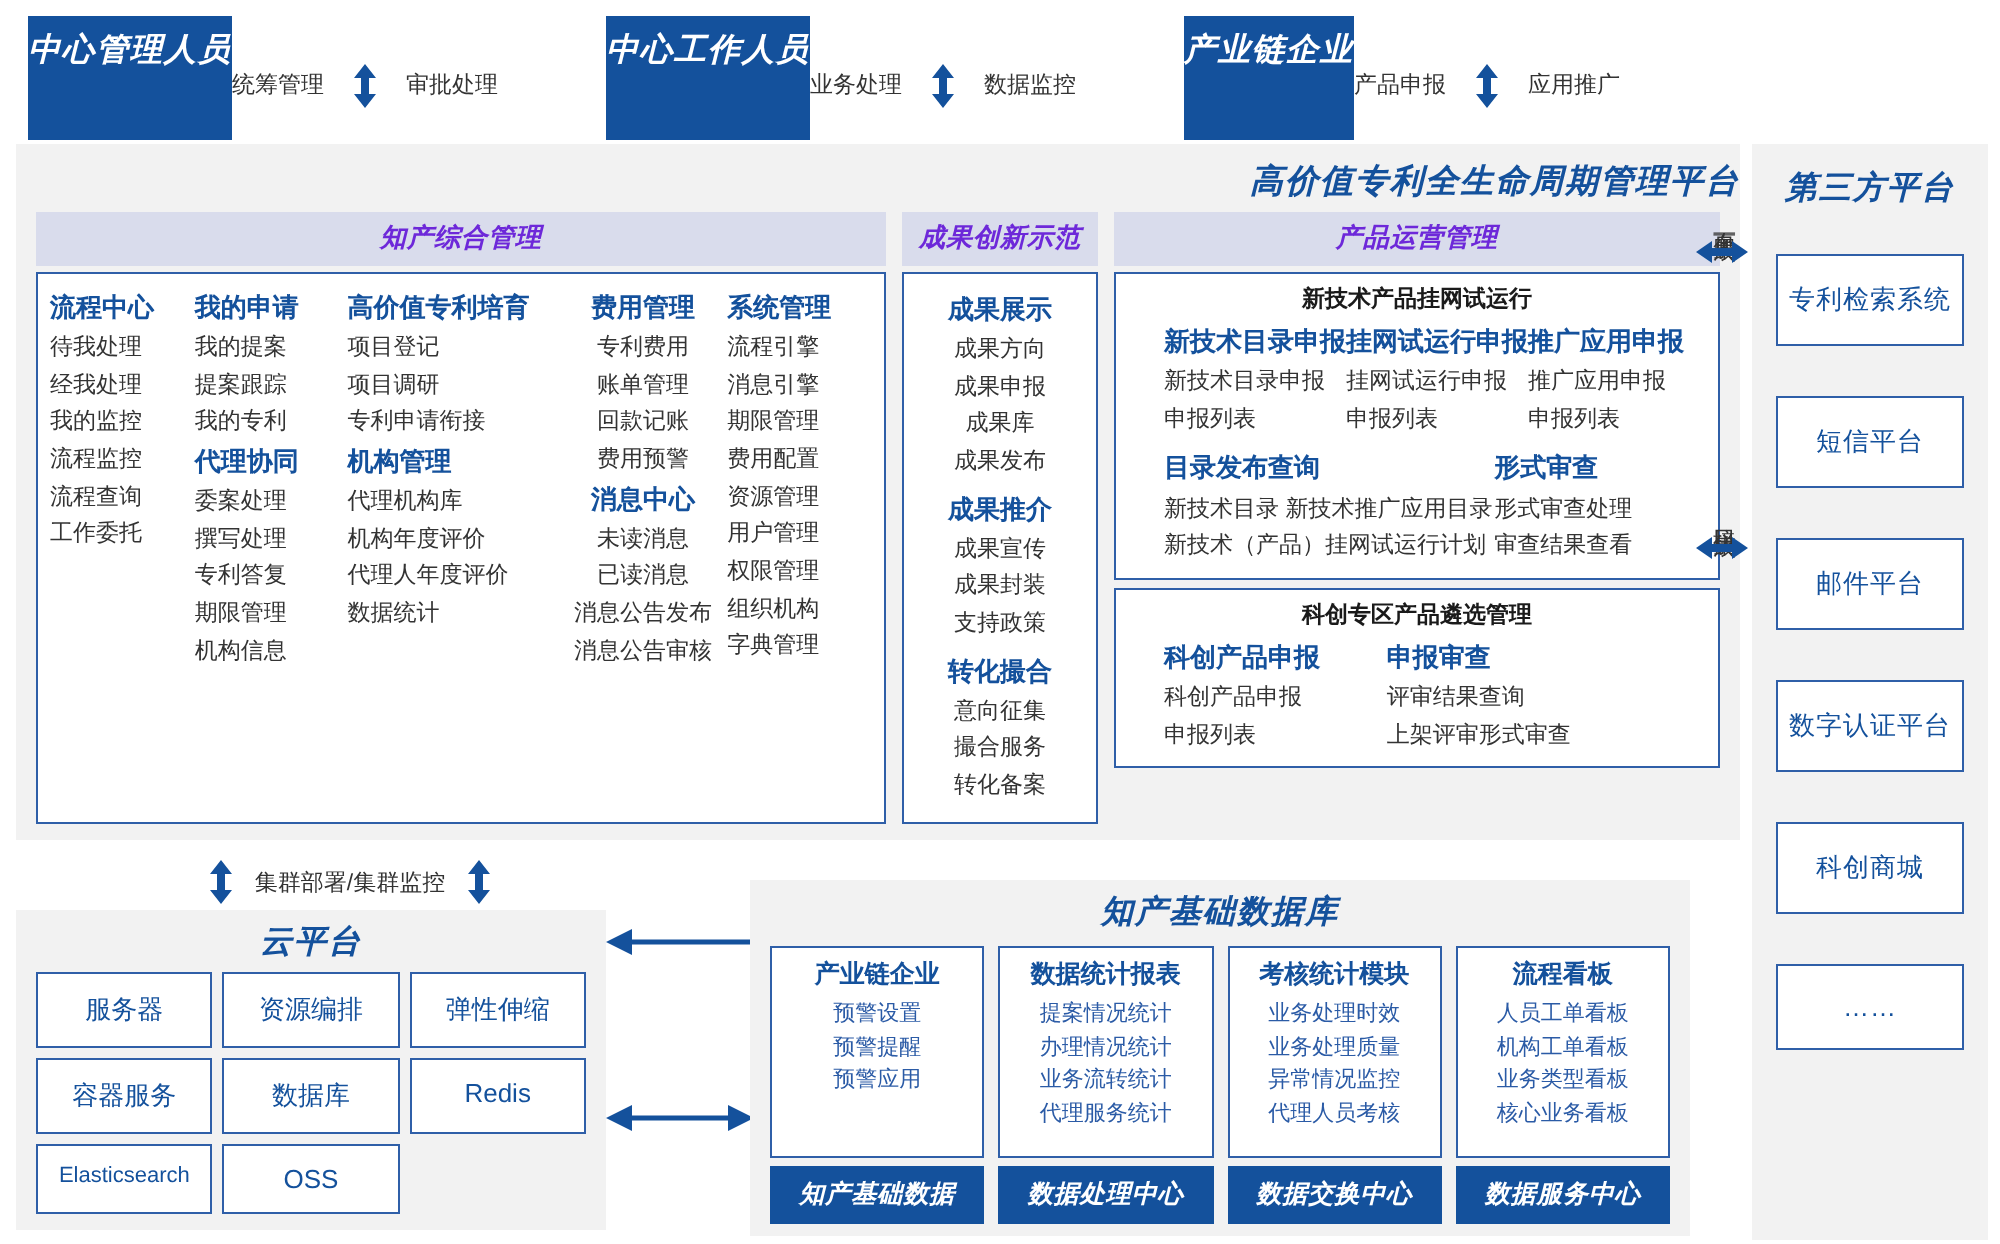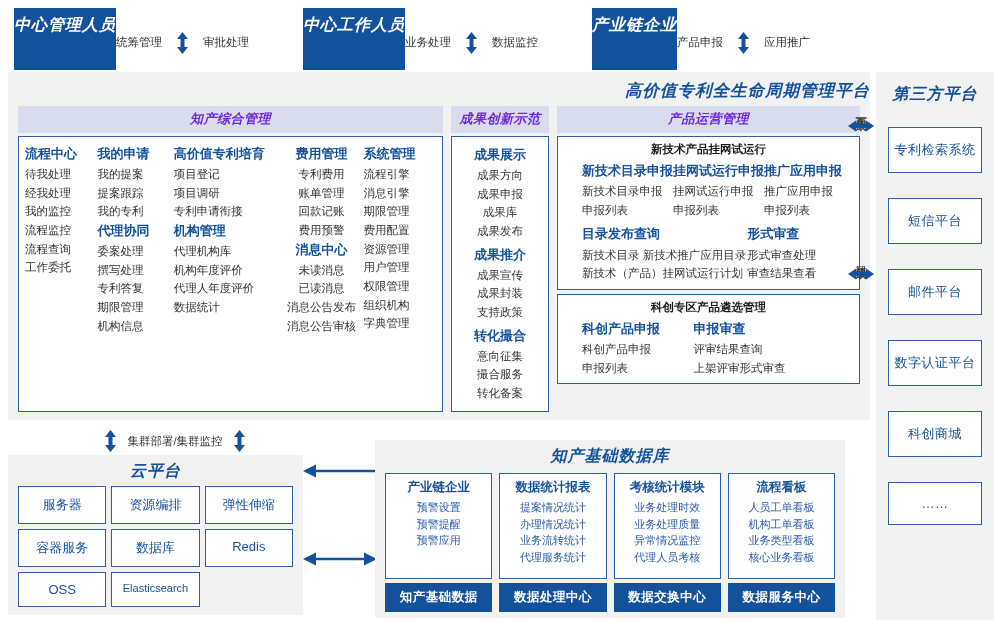--- a/index.html
+++ b/index.html
@@ -98,21 +98,21 @@
   
   .db{position:absolute;left:375px;top:440px;width:470px;height:178px;background:#f2f2f2;}
   .db-title{text-align:center;font-size:16px;font-weight:bold;font-style:italic;color:#14519c;padding:6px 0 6px;letter-spacing:1px;}
   .db-cols{display:flex;gap:7px;padding:0 10px;}
   .db-col{flex:1;display:flex;flex-direction:column;}
   .db-card{border:1.5px solid #2f5fa8;background:#fff;padding:5px 3px 7px;min-height:92px;}
   .db-card-h{font-size:12.5px;font-weight:bold;color:#14519c;text-align:center;margin-bottom:3px;}
   .db-card-i{font-size:11px;color:#2b5ba6;text-align:center;line-height:1.5;}
   .db-foot{
     background:#14519c;color:#fff;font-size:12.5px;font-weight:bold;text-align:center;
-    padding:6px 0;margin-top:4px;letter-spacing:.5px;
+    padding:6px 0;margin-top:4px;letter-spacing:.5px;font-style:italic;
   }
 
   
   .conn{position:absolute;left:303px;top:462px;width:74px;height:120px;}
 </style>
 </head>
 <body>
 
 <div class="page">
 
@@ -341,22 +341,22 @@
 
   <div class="cloud">
     <div class="cloud-title">云平台</div>
     <div class="cloud-grid">
       <div class="cloud-cell">服务器</div>
       <div class="cloud-cell">资源编排</div>
       <div class="cloud-cell">弹性伸缩</div>
       <div class="cloud-cell">容器服务</div>
       <div class="cloud-cell">数据库</div>
       <div class="cloud-cell">Redis</div>
+      <div class="cloud-cell sm">Elasticsearch</div>
       <div class="cloud-cell">OSS</div>
-      <div class="cloud-cell sm">Elasticsearch</div>
     </div>
   </div>
 
   <svg class="conn" viewBox="0 0 74 120">
     <path d="M74 9 L12 9" stroke="#14519c" stroke-width="2.5" fill="none"></path>
     <path d="M0 9 L13 2.5 L13 15.5 Z" fill="#14519c"></path>
     <path d="M12 97 L62 97" stroke="#14519c" stroke-width="2.5" fill="none"></path>
     <path d="M0 97 L13 90.5 L13 103.5 Z" fill="#14519c"></path>
     <path d="M74 97 L61 90.5 L61 103.5 Z" fill="#14519c"></path>
   </svg>

